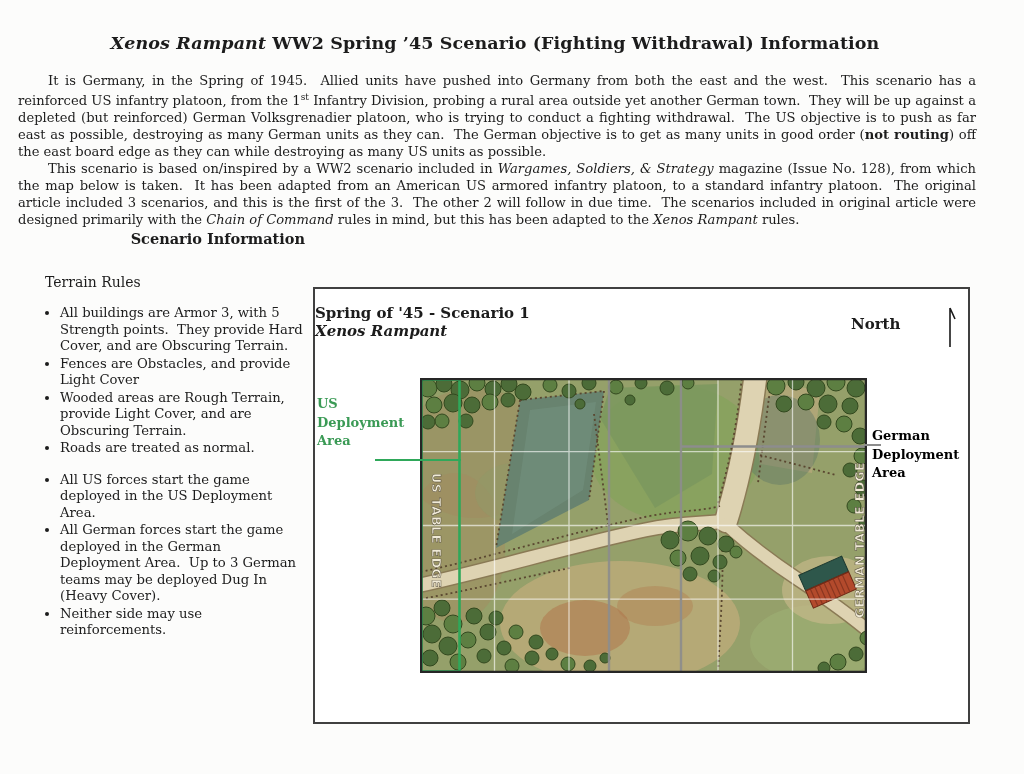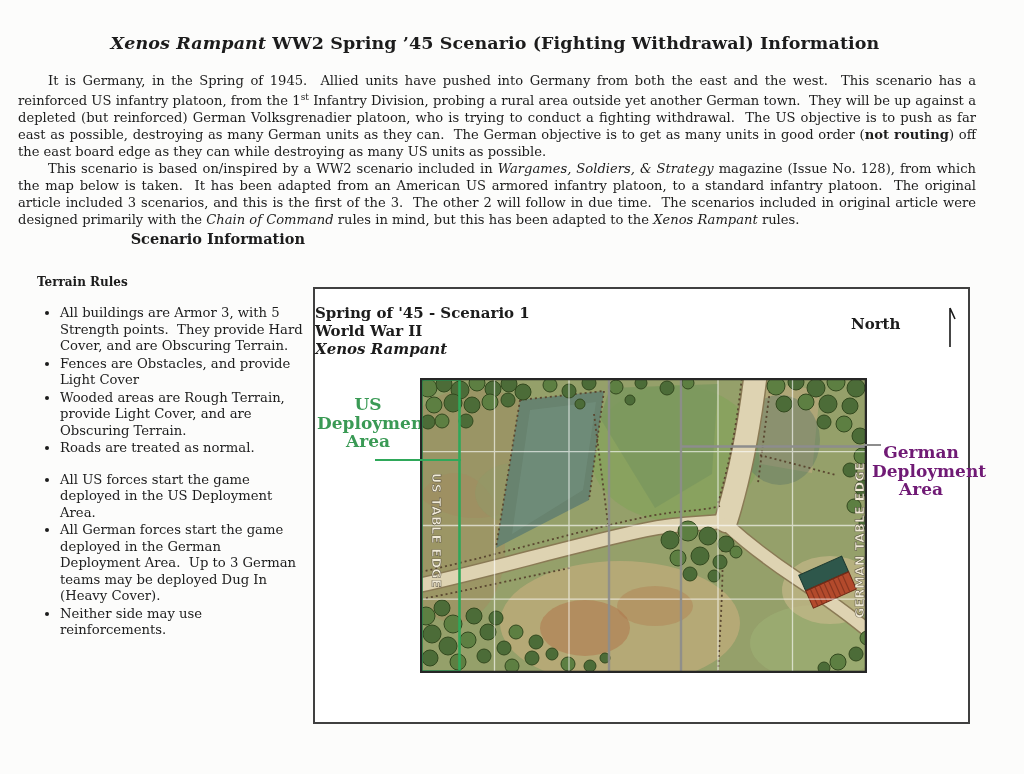--- a/index.html
+++ b/index.html
@@ -5,35 +5,35 @@
   html,body{margin:0;padding:0;background:#ffffff;}
   #page{position:relative;width:1024px;height:774px;background:#fcfcfb;
         font-family:"DejaVu Serif","Liberation Serif",serif;color:#1c1c1c;overflow:hidden;}
   #doc-title{position:absolute;top:33px;left:0;width:990px;text-align:center;
              font-size:17.5px;font-weight:bold;letter-spacing:.1px;}
   #intro{position:absolute;top:72px;left:18px;width:958px;font-size:13.1px;line-height:17px;
          text-align:justify;}
   #intro p{margin:0;text-indent:30px;white-space:pre-wrap;}
   .leftcol{position:absolute;top:231px;left:33px;width:272px;font-size:13.2px;line-height:16.5px;}
   .leftcol h2{font-size:14.5px;font-weight:bold;margin:0;text-align:right;}
-  .leftcol h3{font-size:12px;font-weight:bold;margin:26px 0 0 4px;}
+  .leftcol h3{font-size:14px;font-weight:normal;margin:26px 0 0 12px;}
   .leftcol ul{margin:15px 0 0 0;padding:0 0 0 27px;}
   .leftcol li{margin:0 0 1px 0;white-space:pre-wrap;}
   sup{font-size:9px;}
   
   #map-panel{position:absolute;left:313px;top:287px;width:657px;height:437px;
              box-sizing:border-box;border:2px solid #404040;background:#fff;}
   #map-header{position:absolute;top:15px;left:0;width:100%;text-align:left;
               font-size:15px;font-weight:bold;line-height:18px;}
   #map-header .it{font-style:italic;}
   #north-wrap{position:absolute;left:536px;top:26px;font-size:15px;font-weight:bold;}
   #north-arrow{position:absolute;left:628px;top:14px;}
-  .callout{position:absolute;text-align:center;font-weight:bold;font-size:17px;line-height:18.5px;}
+  .callout{position:absolute;font-weight:bold;font-size:13px;line-height:18.5px;}
   #us-callout{left:2px;top:106px;width:102px;color:#3a9a55;}
-  #german-callout{left:557px;top:138px;width:98px;color:#701a75;margin-top:16px;}
+  #german-callout{left:557px;top:138px;width:98px;color:#000000;}
   #us-pointer{position:absolute;left:60px;top:170px;width:86px;height:0;border-top:2.5px solid #2fa85a;}
   #german-pointer{position:absolute;left:549px;top:155px;width:17px;height:0;border-top:2.5px solid #8d8d8d;}
   #map-svg{position:absolute;left:105px;top:89px;}
 </style>
 </head>
 <body>
 
 <div id="page">
 
   <div id="doc-title"><span style="font-weight: bold; font-style: italic;">Xenos Rampant</span><span style="font-weight: bold;"> WW2 Spring ’45 Scenario (Fighting Withdrawal) Information</span></div>
@@ -56,21 +56,20 @@
       <li><span>All US forces start the game deployed in the US Deployment Area.</span></li>
       <li><span>All German forces start the game deployed in the German Deployment Area.  Up to 3 German teams may be deployed Dug In (Heavy Cover).</span></li>
       <li><span>Neither side may use reinforcements.</span></li>
     </ul>
   </div>
 
   <div id="map-panel">
 
     <div id="map-header">
       <div>Spring of '45 - Scenario 1</div>
-      <div>World War II</div>
       <div class="it">Xenos Rampant</div>
     </div>
 
     <div id="north-wrap">North</div>
     <svg id="north-arrow" width="14" height="46" viewBox="0 0 14 46">
       <path d="M7,44 V5 M7,5 l5,11" stroke="#1a1a1a" stroke-width="1.6" fill="none"></path>
     </svg>
 
     <div id="us-callout" class="callout">
       <div>US</div>

